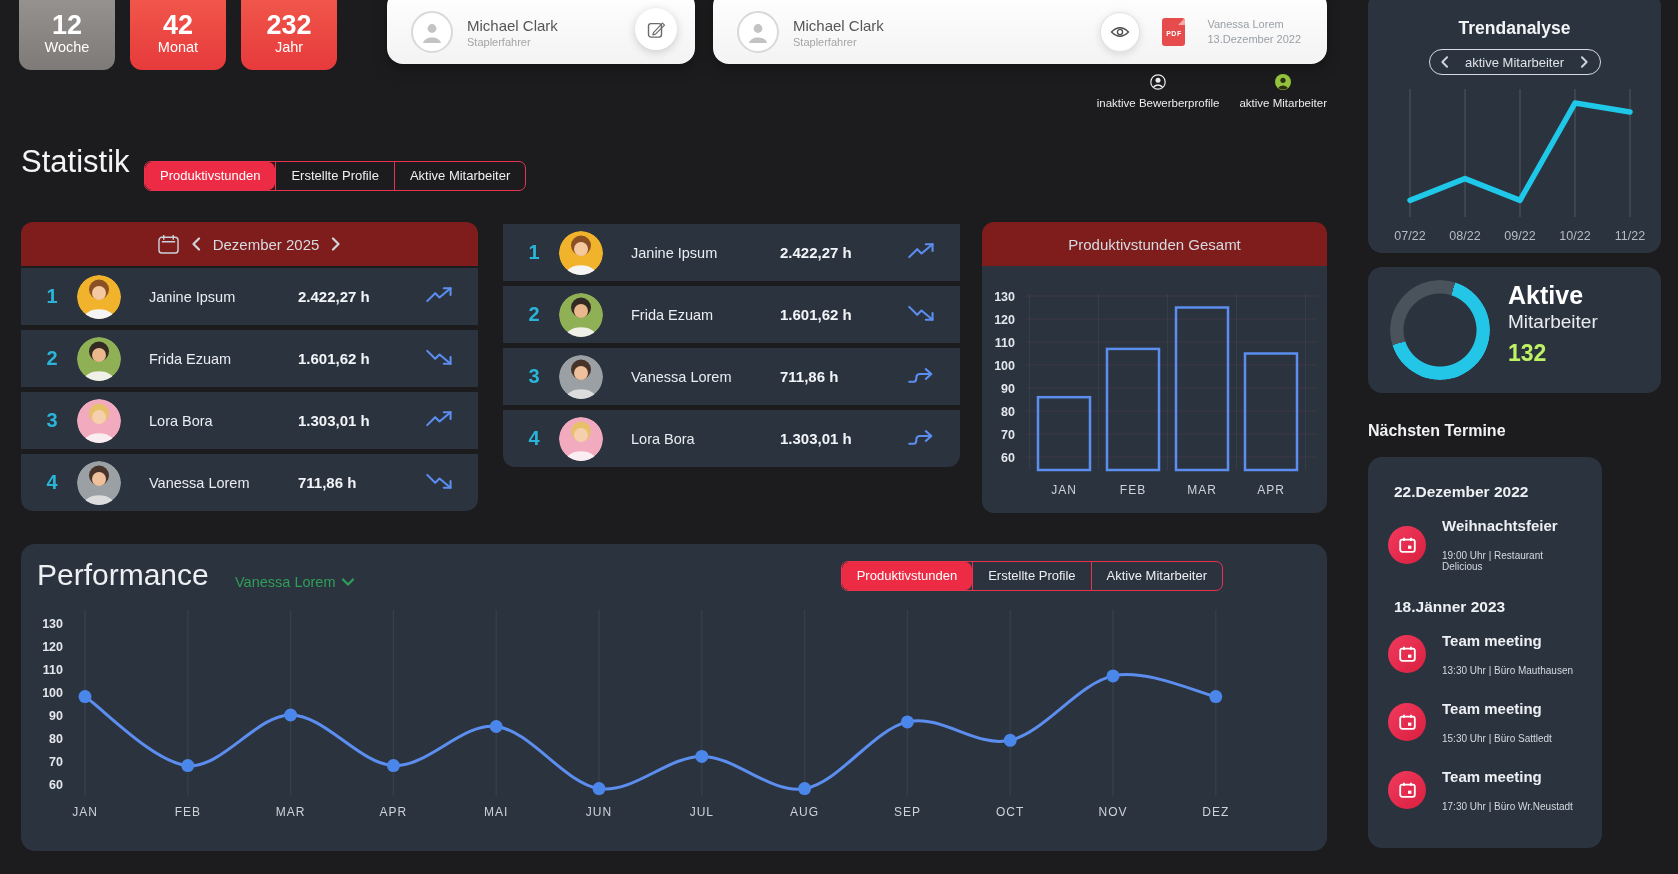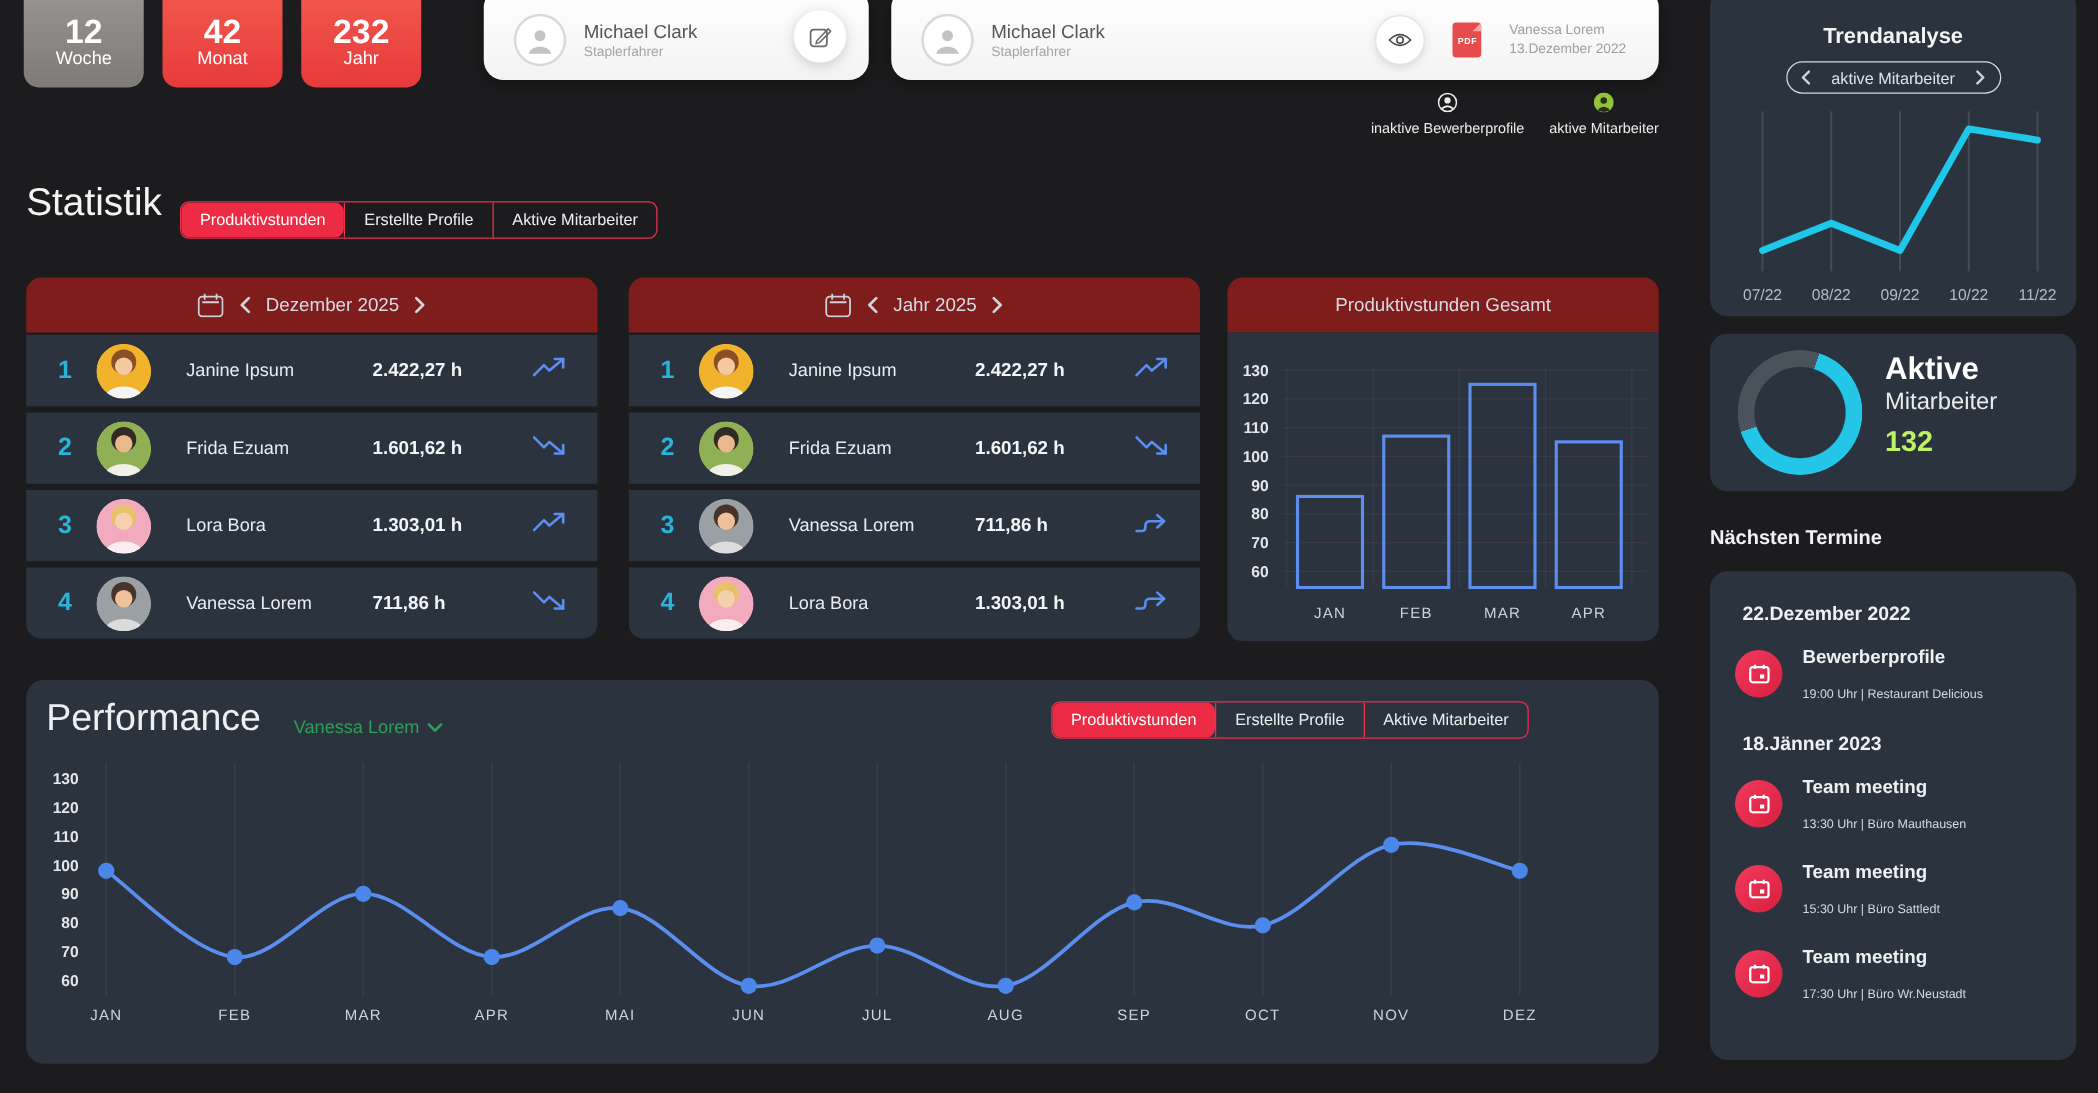--- a/index.html
+++ b/index.html
@@ -105,21 +105,21 @@
          -webkit-mask:radial-gradient(circle,transparent 36px,#000 37px);
          mask:radial-gradient(circle,transparent 36px,#000 37px);}
   .donut-label{position:absolute;left:22px;top:13px;width:100px;height:100px;display:flex;
                align-items:center;justify-content:center;font-size:16px;font-weight:700;color:#24c6e8;}
   .aktive-text{position:absolute;left:140px;top:14px;}
   .ak-l1{font-size:25px;font-weight:800;color:#ffffff;}
   .ak-l2{font-size:19px;color:#e8ecef;margin-top:1px;}
   .ak-count{font-size:23px;font-weight:800;color:#bef264;margin-top:7px;}
 
   .termine-head{position:absolute;left:1368px;top:422px;font-size:16px;font-weight:700;color:#f0f2f4;}
-  .termine-card{position:absolute;left:1368px;top:457px;width:293px;height:391px;background:#2b333f;
+  .termine-card{position:absolute;left:1368px;top:457px;width:234px;height:391px;background:#2b333f;
                 border-radius:14px;box-sizing:border-box;padding:26px 20px;}
   .t-date{font-size:15.5px;font-weight:700;color:#eef1f4;margin:0 0 16px 6px;}
   .t-group + .t-date, .t-gap{margin-top:26px;}
   .t-event{display:flex;align-items:center;gap:16px;margin-bottom:24px;cursor:pointer;}
   .t-icon{width:38px;height:38px;border-radius:50%;flex:none;
           background:linear-gradient(135deg,#f23a5e,#d81f3f);
           display:flex;align-items:center;justify-content:center;}
   .t-icon svg rect,.t-icon svg path{stroke:#fff;fill:none;stroke-width:1.8;}
   .t-icon svg .dot{fill:#fff;stroke:none;}
   .t-title{font-size:15px;font-weight:700;color:#eef1f4;}
@@ -306,37 +306,20 @@
       <span class="rk-hours">711,86 h</span>
       <span><svg class="trend-ic" viewBox="0 0 22 14">
               <path d="M1 2 L7.5 8.5 L11 5 L20 12.5"></path>
               <path d="M14.5 12.5 H20 V7"></path>
             </svg></span>
         </div>
       </div>
   </div>
 
   <div class="rank-card r2">
-    <div class="panel-header">
-      <svg class="cal-ic" width="21" height="20" viewBox="0 0 22 21">
-          <rect x="1" y="3.5" width="20" height="16.5" rx="3"></rect>
-          <path d="M6 1 V6 M16 1 V6 M4 8.2 H18"></path>
-        </svg>
-      <span class="nav-chev">
-          <svg class="chev" width="10" height="14" viewBox="0 0 10 14">
-            <path d="M8 1.5 L2.5 7 L8 12.5"></path>
-          </svg>
-        </span>
-      <span>Jahr 2025</span>
-      <span class="nav-chev">
-          <svg class="chev" width="10" height="14" viewBox="0 0 10 14">
-            <path d="M2 1.5 L7.5 7 L2 12.5"></path>
-          </svg>
-        </span>
-    </div>
     <div id="rankBody1">
         <div class="rank-row">
           <span class="rk-num">1</span>
       <span class="rk-avatar">
             <svg width="44" height="44" viewBox="0 0 44 44">
               <circle cx="22" cy="22" r="22" fill="#f2b32c"></circle>
               <circle cx="22" cy="14.5" r="10" fill="#8a4f23"></circle>
               <circle cx="22" cy="18" r="7" fill="#f4c9a0"></circle>
               <path d="M6 44 C9 31 35 31 38 44 Z" fill="#f5f5f5"></path>
             </svg>
@@ -541,21 +524,21 @@
       <div class="t-date">22.Dezember 2022</div>
       <div class="t-event">
         <div class="t-icon">
           <svg width="17" height="16" viewBox="0 0 17 16">
             <rect x="1.2" y="2.6" width="14.6" height="12.2" rx="2"></rect>
             <path d="M5 0.8 V4 M12 0.8 V4"></path>
             <rect class="dot" x="9" y="8.6" width="3.4" height="3.2"></rect>
           </svg>
         </div>
         <div>
-          <div class="t-title">Bewerberprofile</div>
+          <div class="t-title">Weihnachtsfeier</div>
         <div class="t-detail">19:00 Uhr | Restaurant Delicious</div>
         </div>
       </div>
       <div class="t-date t-gap">18.Jänner 2023</div>
       <div class="t-event">
         <div class="t-icon">
           <svg width="17" height="16" viewBox="0 0 17 16">
             <rect x="1.2" y="2.6" width="14.6" height="12.2" rx="2"></rect>
             <path d="M5 0.8 V4 M12 0.8 V4"></path>
             <rect class="dot" x="9" y="8.6" width="3.4" height="3.2"></rect>

